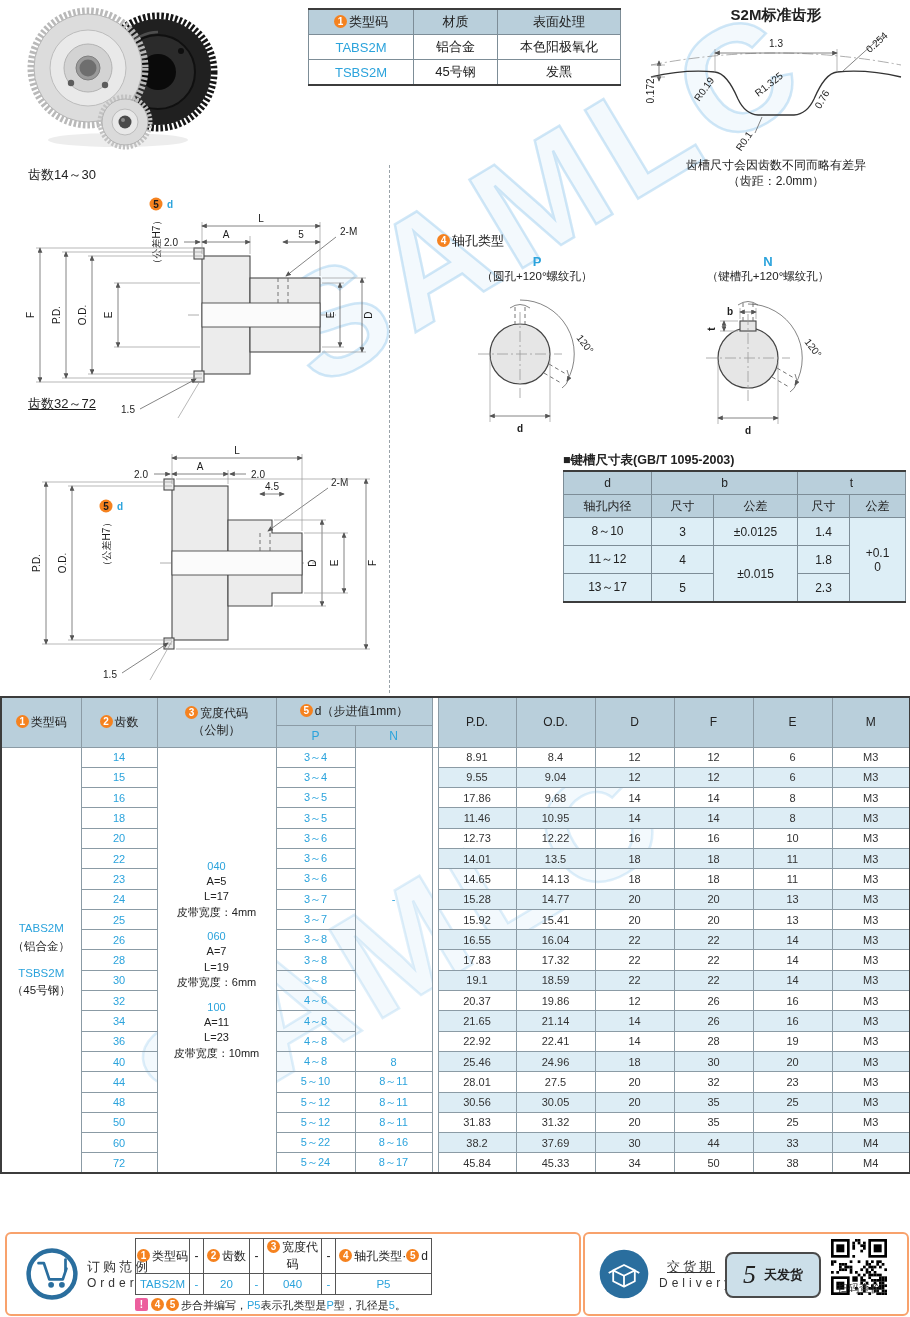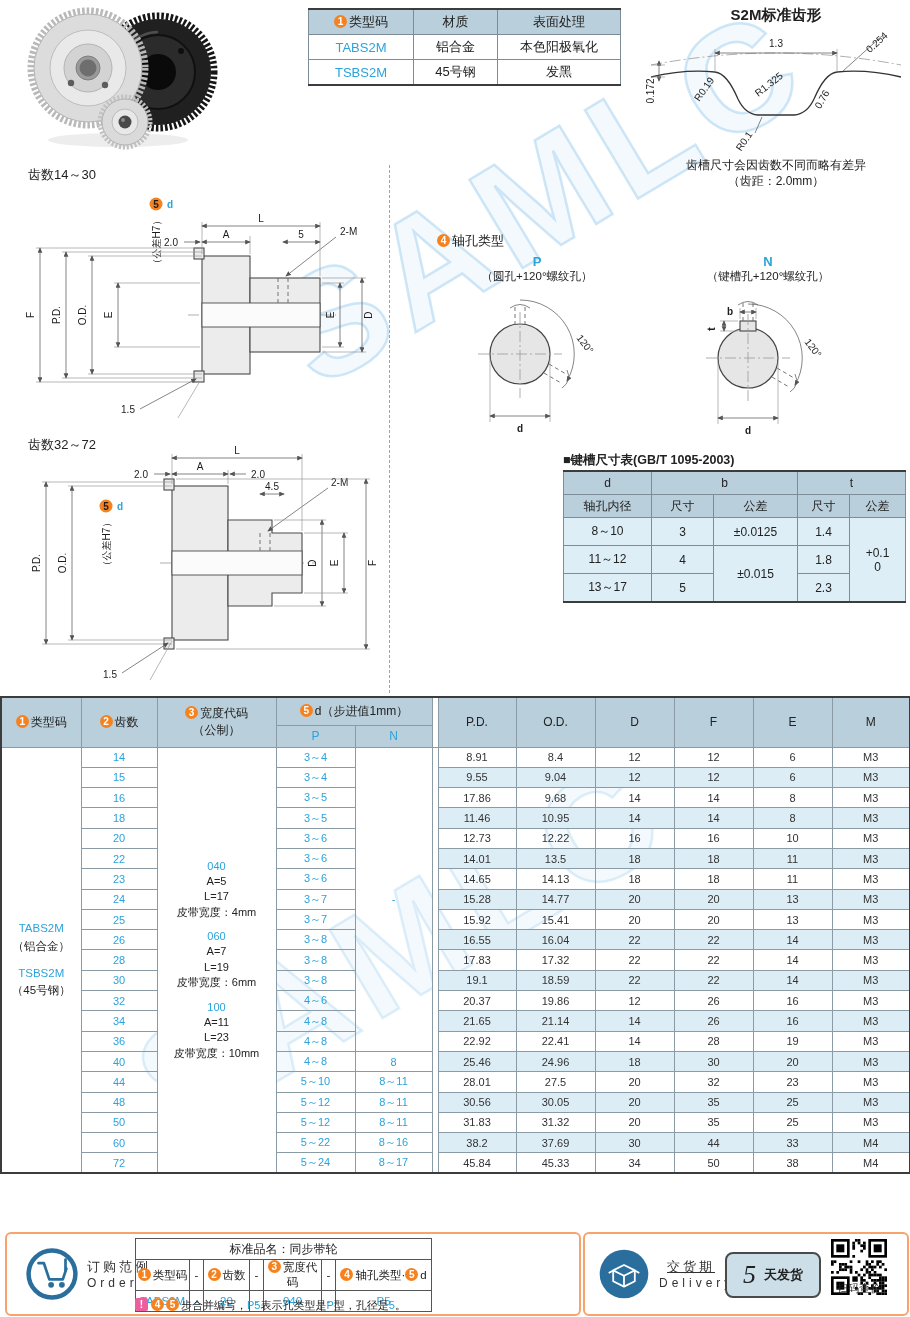--- a/index.html
+++ b/index.html
@@ -219,21 +219,21 @@
     <text x="324" y="135" text-anchor="middle" transform="rotate(-90,324,135)">E</text>
     <line class="thin" x1="312" y1="98" x2="356" y2="98"></line>
       <line class="thin" x1="312" y1="172" x2="356" y2="172"></line>
     <line class="dim" x1="352" y1="98" x2="352" y2="172" marker-start="url(#d1a)" marker-end="url(#d1a)"></line>
     <text x="362" y="135" text-anchor="middle" transform="rotate(-90,362,135)">D</text>
     <line class="thin" x1="190" y1="201" x2="168" y2="238"></line>
     <line class="dim" x1="130" y1="229" x2="186" y2="199" marker-end="url(#d1a)"></line>
     <text x="118" y="233" text-anchor="middle">1.5</text>
   </svg>
 
-  <div class="dwt abs" style="left:28px;top:436px;">齿数32～72</div>
+  <div class="dwt abs" style="left:28px;top:395px;text-decoration:underline;">齿数32～72</div>
   <svg class="abs" style="left:10px;top:428px;" width="372" height="264" viewBox="0 0 372 264">
     <defs>
         <marker id="d2a" markerWidth="8" markerHeight="8" refX="6" refY="3" orient="auto-start-reverse">
           <path d="M0,0L7,3L0,6Z" fill="#555"></path>
         </marker>
       </defs>
     <line class="cl" x1="150" y1="135" x2="306" y2="135"></line>
     <rect class="oln" x="162" y="58" width="56" height="154"></rect>
     <rect class="oln" x="154" y="51" width="10" height="11"></rect>
     <rect class="oln" x="154" y="210" width="10" height="11"></rect>
@@ -693,23 +693,20 @@
       <colgroup>
           <col style="width:54px">
           <col style="width:14px">
           <col style="width:46px">
           <col style="width:14px">
           <col style="width:58px">
           <col style="width:14px">
           <col style="width:96px">
         </colgroup>
       <tbody>
-          <tr>
-            <th colspan="7">标准品名：同步带轮</th>
-          </tr>
       <tr>
         <th><span class="cnum">1</span><span>类型码</span></th>
         <th>-</th>
         <th><span class="cnum">2</span><span>齿数</span></th>
         <th>-</th>
         <th><span class="cnum">3</span><span>宽度代码</span></th>
         <th>-</th>
         <th><span class="cnum">4</span><span>轴孔类型·</span><span class="cnum">5</span><span>d</span></th>
       </tr>
       <tr class="bl">

